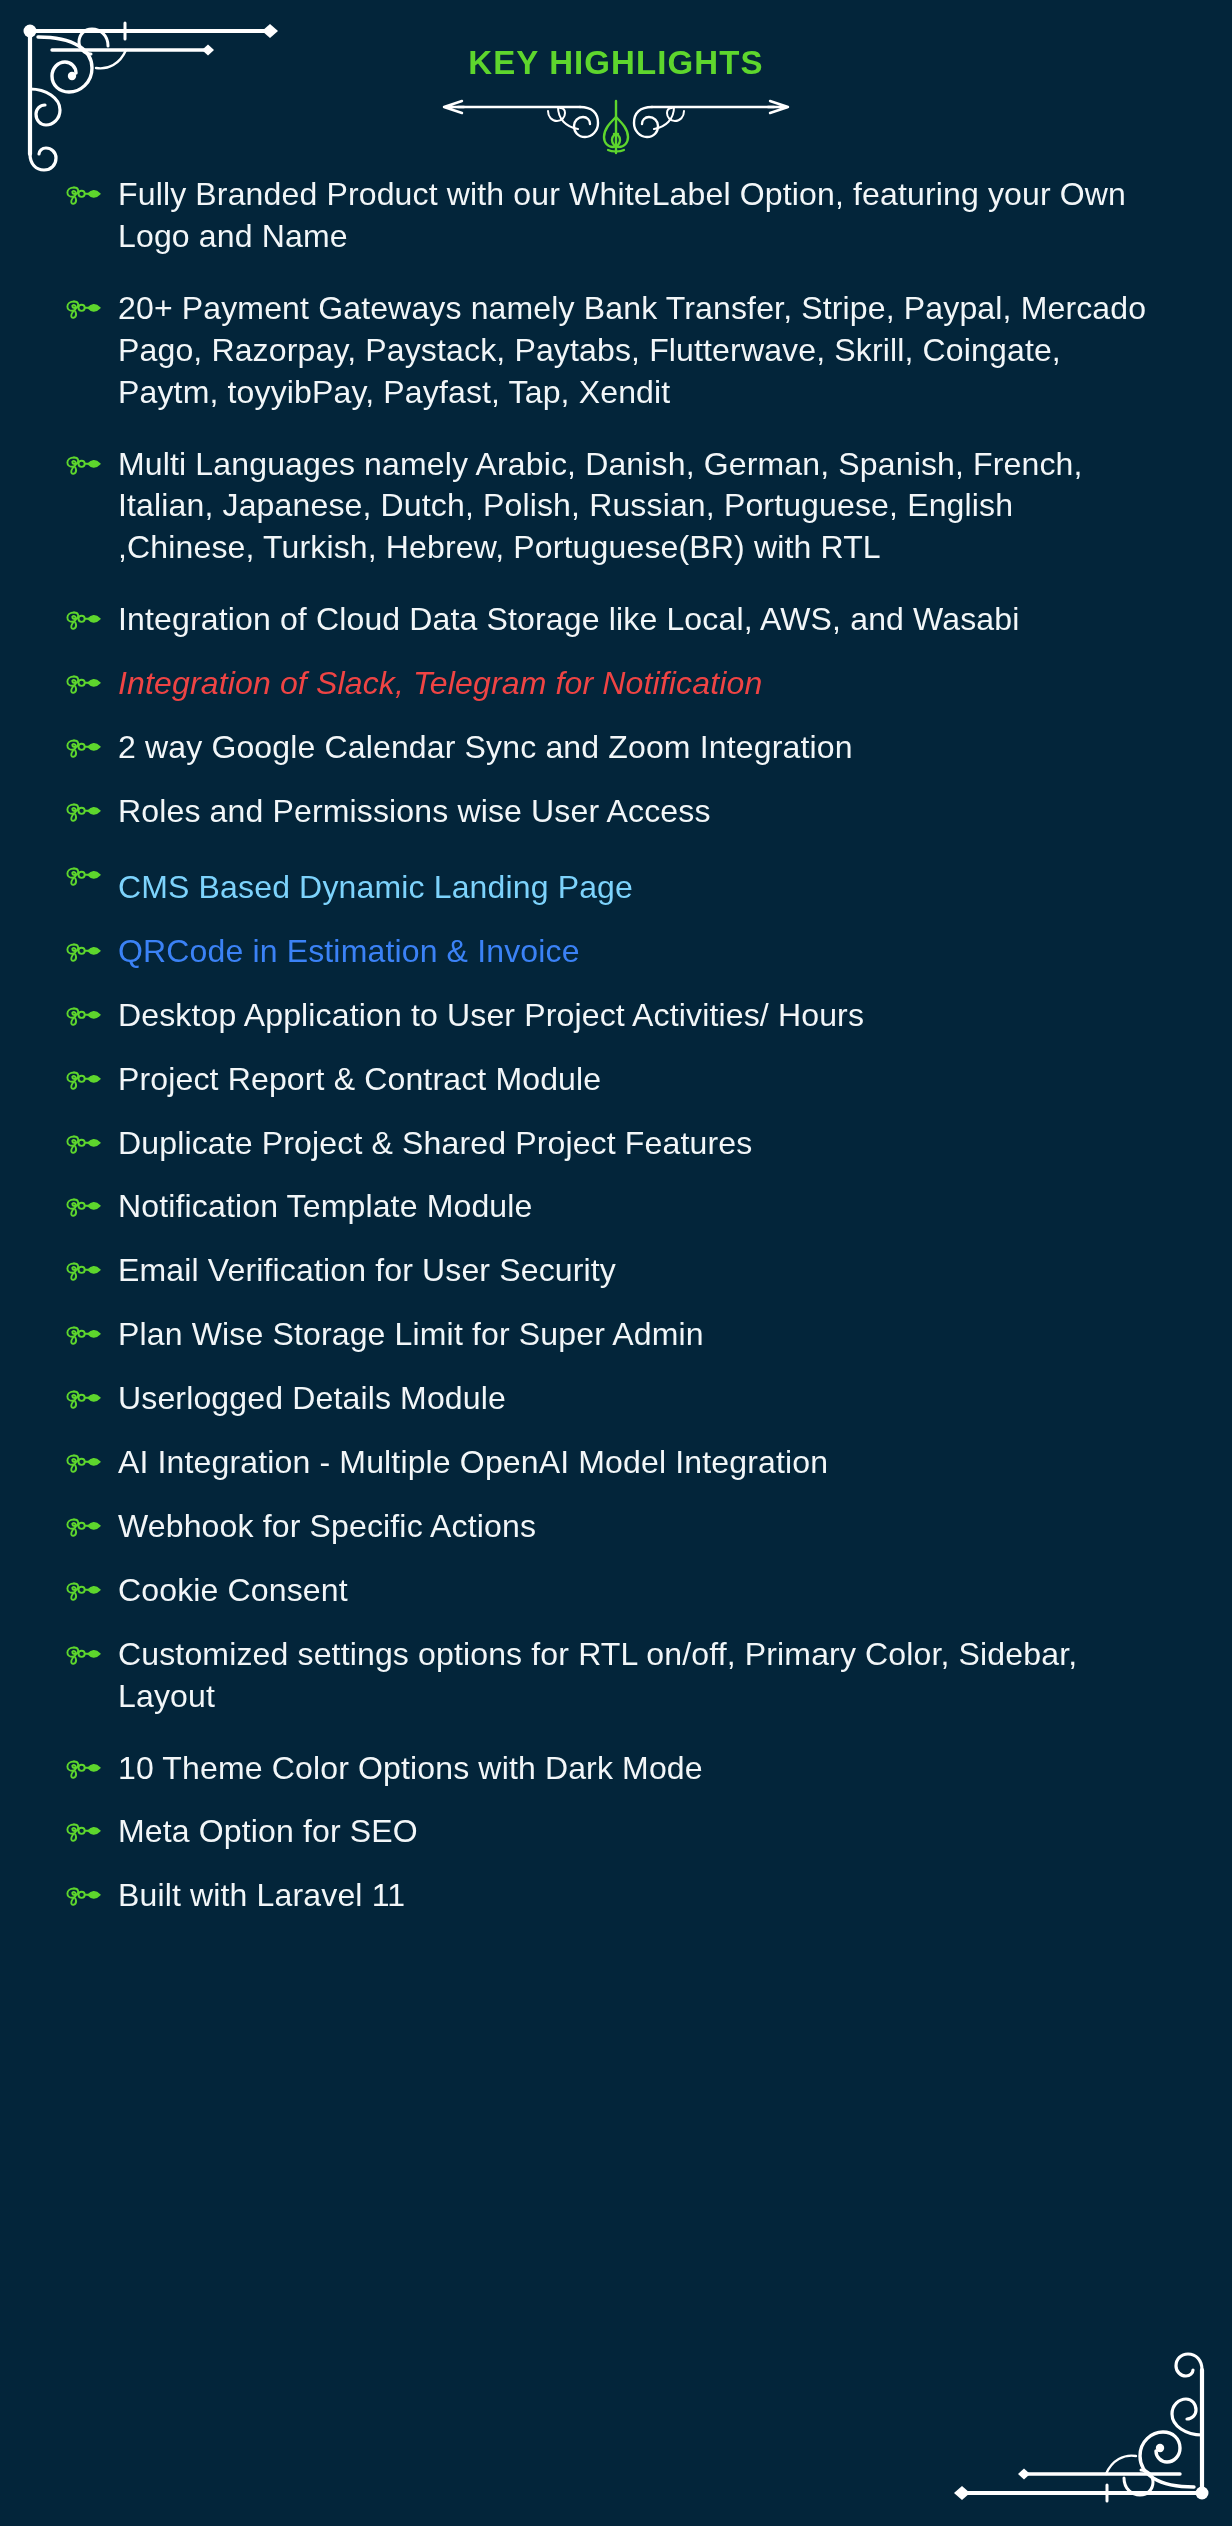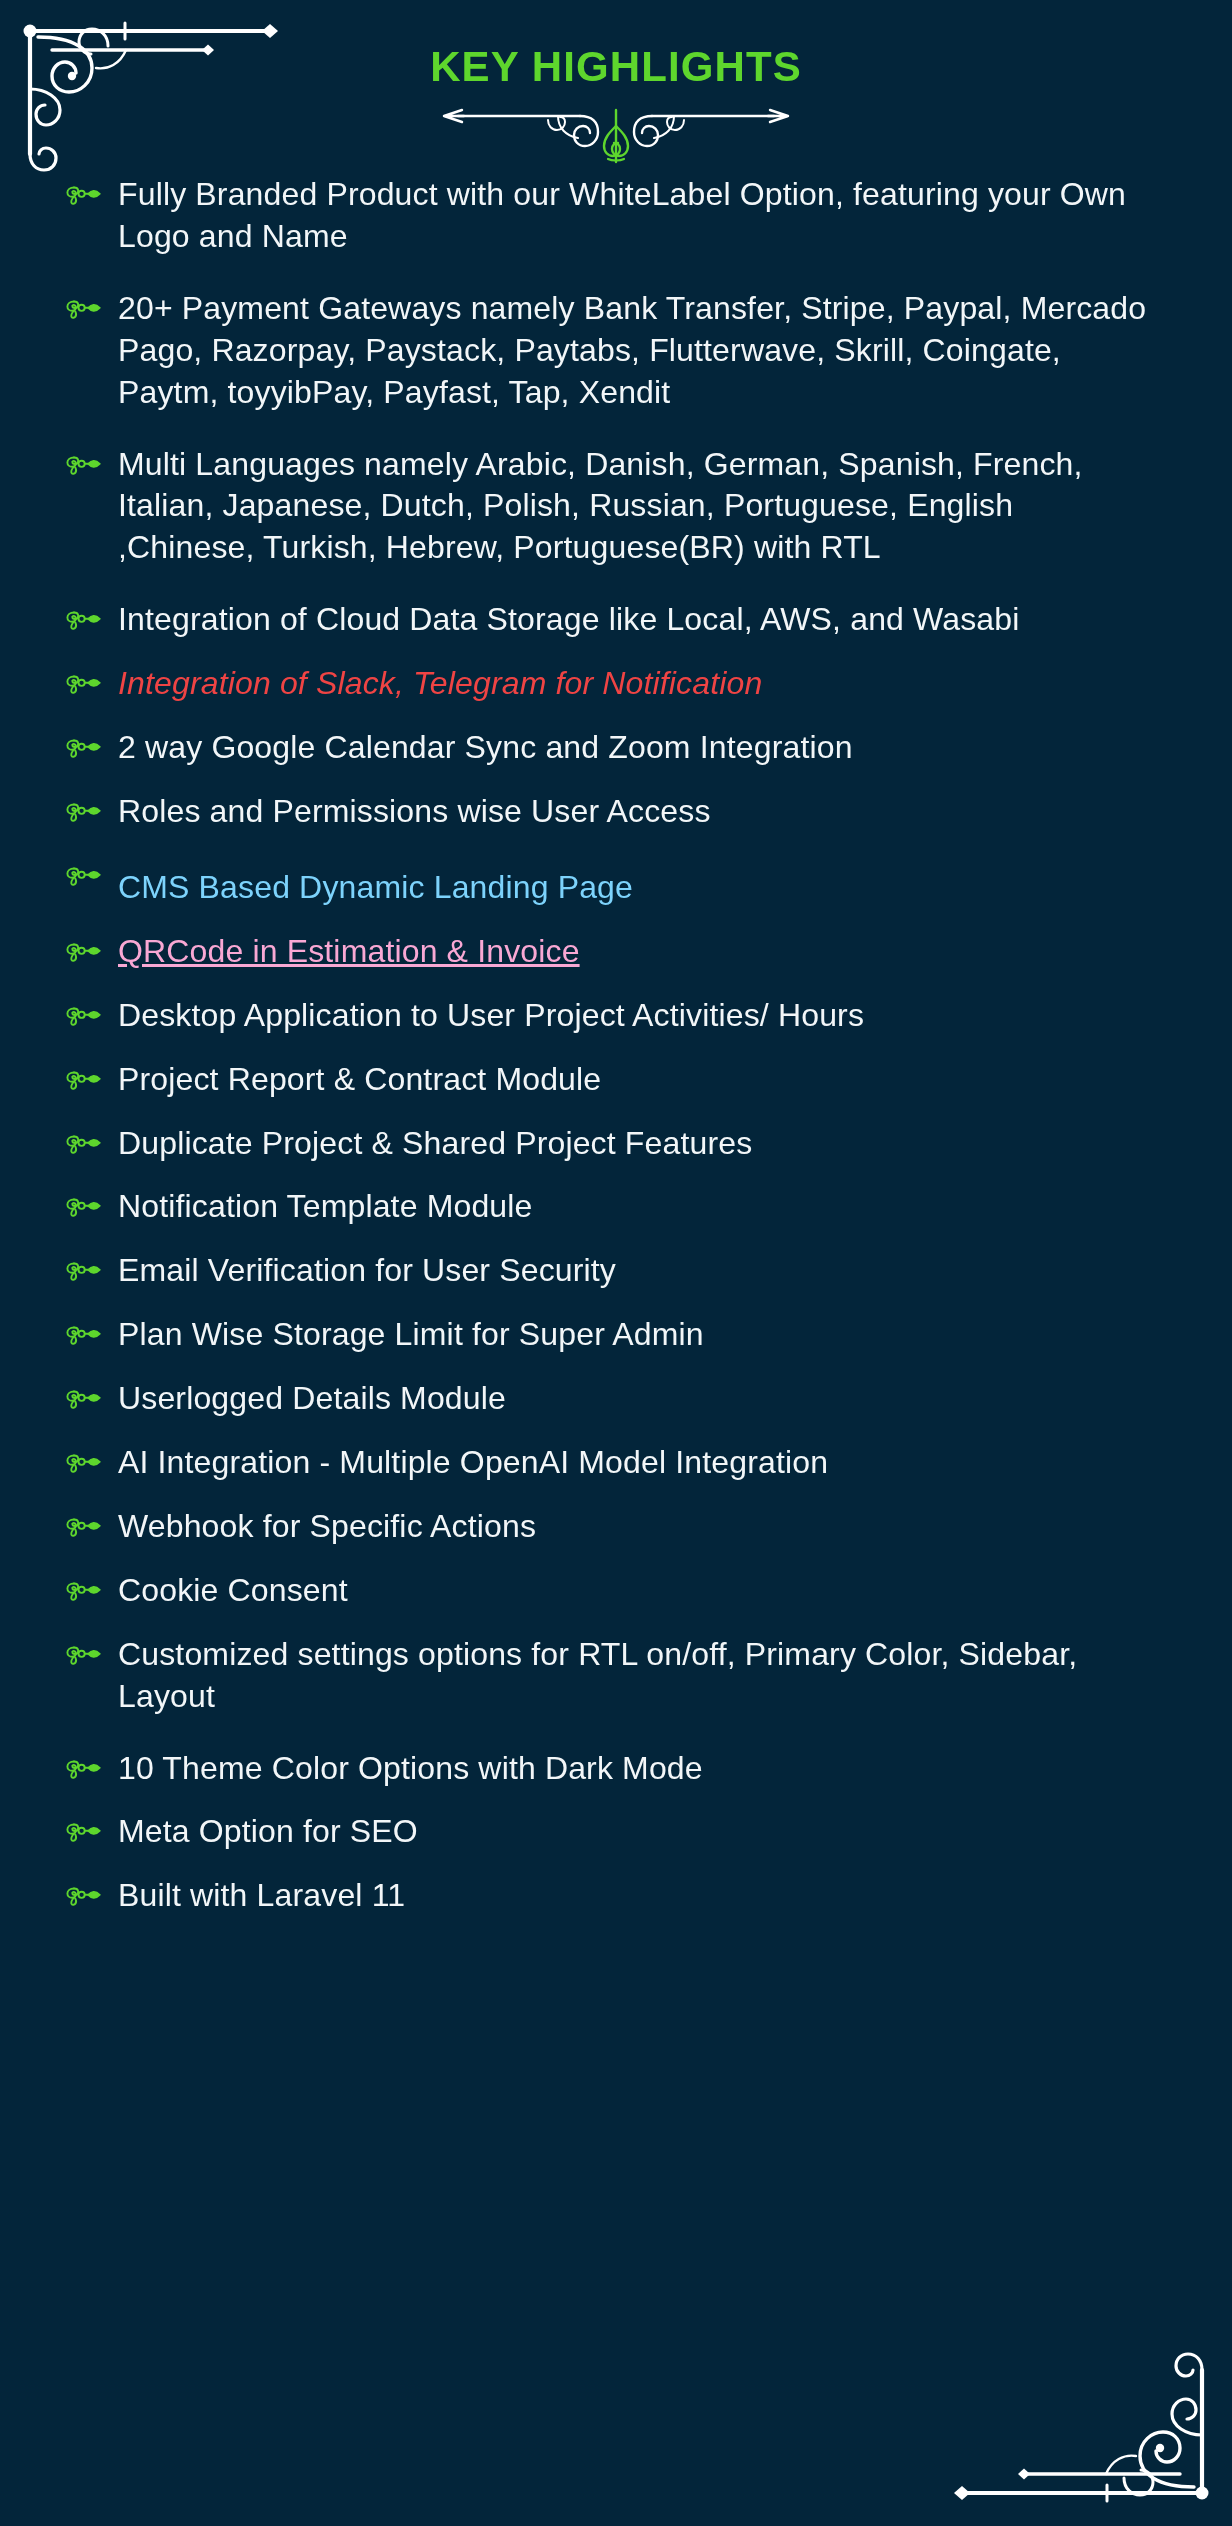--- a/index.html
+++ b/index.html
@@ -41,21 +41,21 @@
 
   
   .header {
     position:relative;
     padding-top:46px;
     text-align:center;
     height:168px;
   }
   .header-title {
     font-family:"Liberation Sans", sans-serif;
-    font-size:42px;
+    font-size:33px;
     font-weight:bold;
     letter-spacing:1.1px;
     color:#5ed62d;
     line-height:1;
     text-transform:uppercase;
   }
   .header-divider {
     margin:14px auto 0;
     width:352px;
     height:64px;
@@ -330,21 +330,21 @@
     <path d="M9.6 16 C 8 18 6.6 20.4 7.6 22 C 8.4 23.2 10.4 23 11.4 21.6
              C 12.4 20.2 12.2 18.2 11.4 16.6"></path>
 
     <circle cx="17.6" cy="12.8" r="3.1"></circle>
 
     <line x1="20.8" y1="12.8" x2="24.4" y2="12.8"></line>
 
     <path d="M24.4 12.8 C 27.4 9.4 31.4 8.4 35.6 12.8
              C 31.4 17.2 27.4 16.2 24.4 12.8 Z" fill="#5ed62d" stroke="#5ed62d"></path>
   </svg>
-        <span class="highlight-text" style="color: #f9a8d4; text-decoration: underline;">QRCode in Estimation &amp; Invoice</span>
+        <span class="highlight-text" style="color: #3b82f6;">QRCode in Estimation &amp; Invoice</span>
       </li>
       <li class="highlight-item">
         <svg class="bullet-icon" viewBox="0 0 38 26" fill="none" stroke="#5ed62d" stroke-width="1.9" stroke-linecap="round">
 
     <path d="M10 6.5 C 6 6.5 3.4 8.6 3.4 11.4 C 3.4 14 5.6 15.8 8 15.8
              C 10.2 15.8 11.8 14.4 11.8 12.6 C 11.8 11 10.6 9.9 9.2 9.9"></path>
     <path d="M10 6.5 C 12.6 6.5 14.2 8 14.2 10 C 14.2 11.8 12.8 13 11 13
              C 9.4 13 8.3 12 8.3 10.7"></path>
     <path d="M9.6 16 C 8 18 6.6 20.4 7.6 22 C 8.4 23.2 10.4 23 11.4 21.6
              C 12.4 20.2 12.2 18.2 11.4 16.6"></path>

